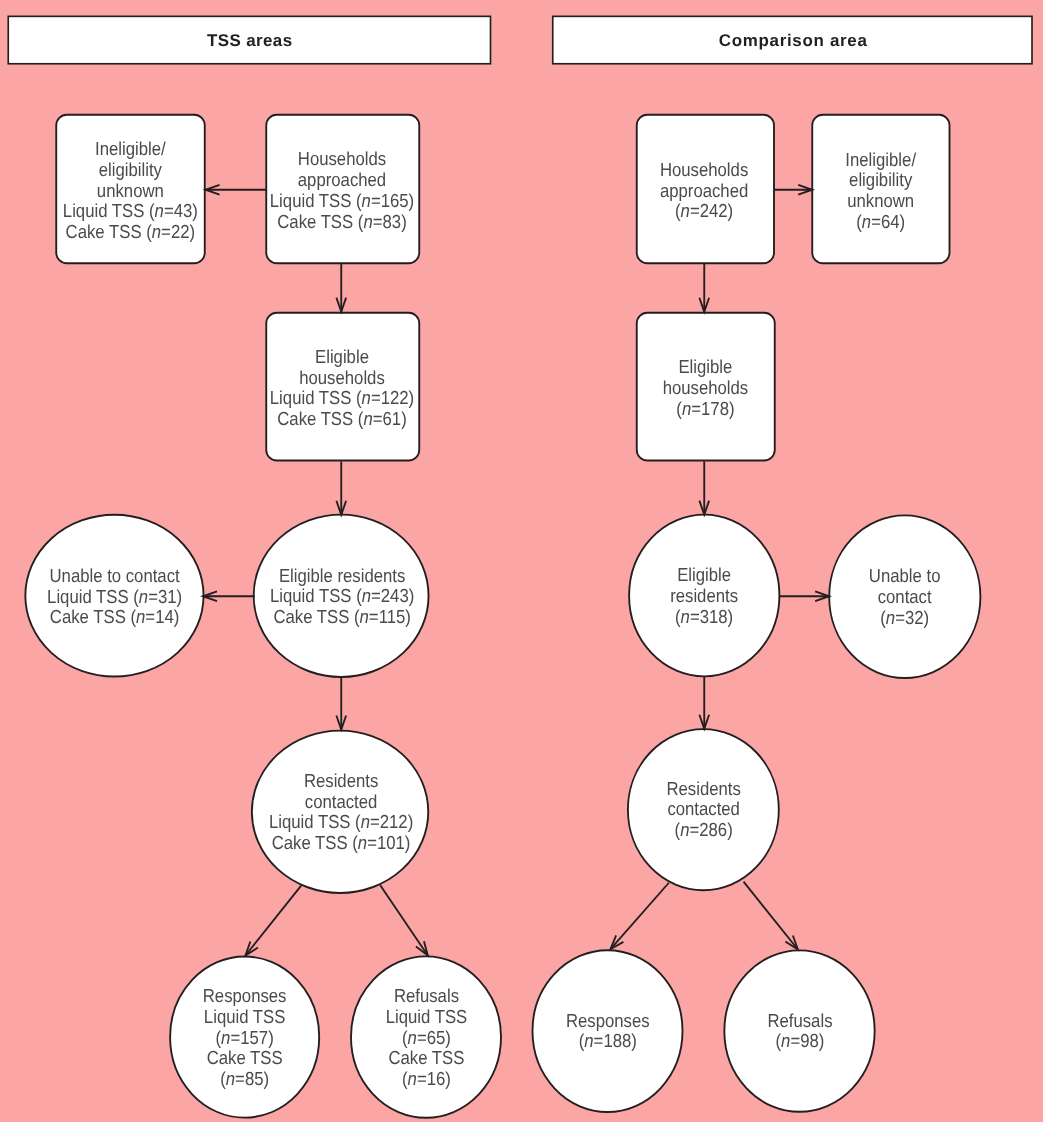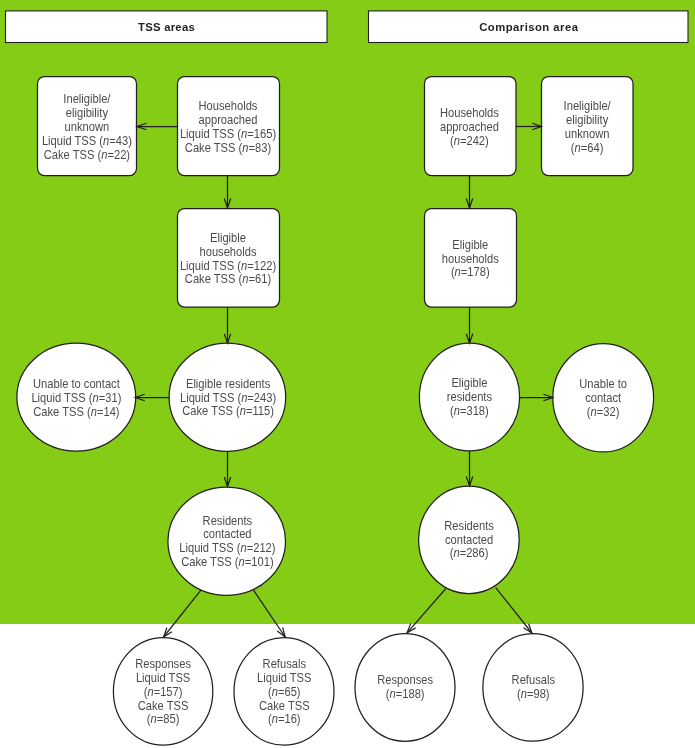--- a/index.html
+++ b/index.html
@@ -1,20 +1,20 @@
 <!DOCTYPE html>
 <html><head>
 <meta charset="utf-8">
 <title>Participant flow diagram</title>
 <style>
   html,body{margin:0;padding:0;background:#ffffff;}
   body{width:695px;height:748px;overflow:hidden;
        font-family:"Liberation Sans",sans-serif;color:#231f20;
        -webkit-font-smoothing:antialiased;}
-  #root{position:relative;width:695px;height:624px;background:#84cc16;}
+  #root{position:relative;width:695px;height:748px;background:#fca5a5;}
   svg#canvas{position:absolute;left:0;top:0;display:block;will-change:transform;}
   svg text{-webkit-font-smoothing:antialiased;}
   .shape{fill:#ffffff;stroke:#231f20;stroke-width:1.25;}
   .hdrbox{stroke-width:1.1;}
   .link{fill:none;stroke:#231f20;stroke-width:1.25;}
   .head{fill:none;stroke:#231f20;stroke-width:1.25;stroke-linecap:butt;}
   .hdrtext{font-family:"Liberation Sans",sans-serif;font-size:11.3px;font-weight:bold;
            fill:#231f20;text-anchor:middle;}
   .hdrtext.h1{letter-spacing:.26px;}
   .hdrtext.h2{letter-spacing:.46px;}

